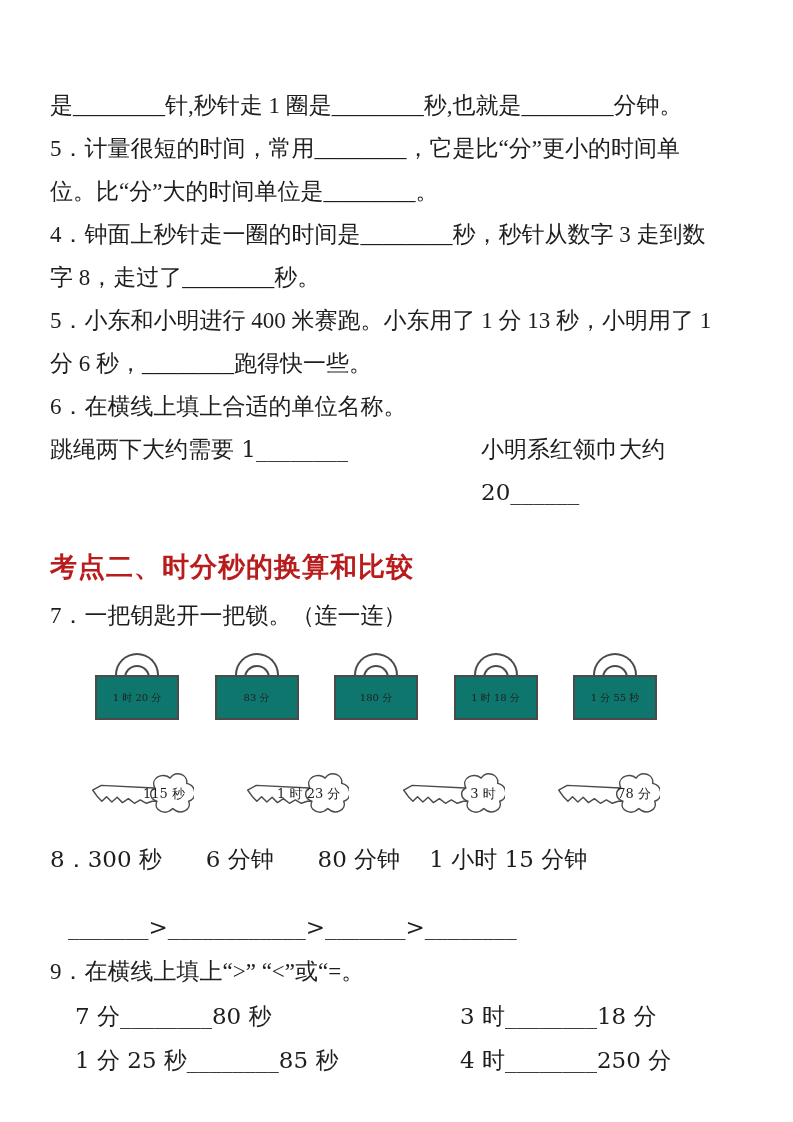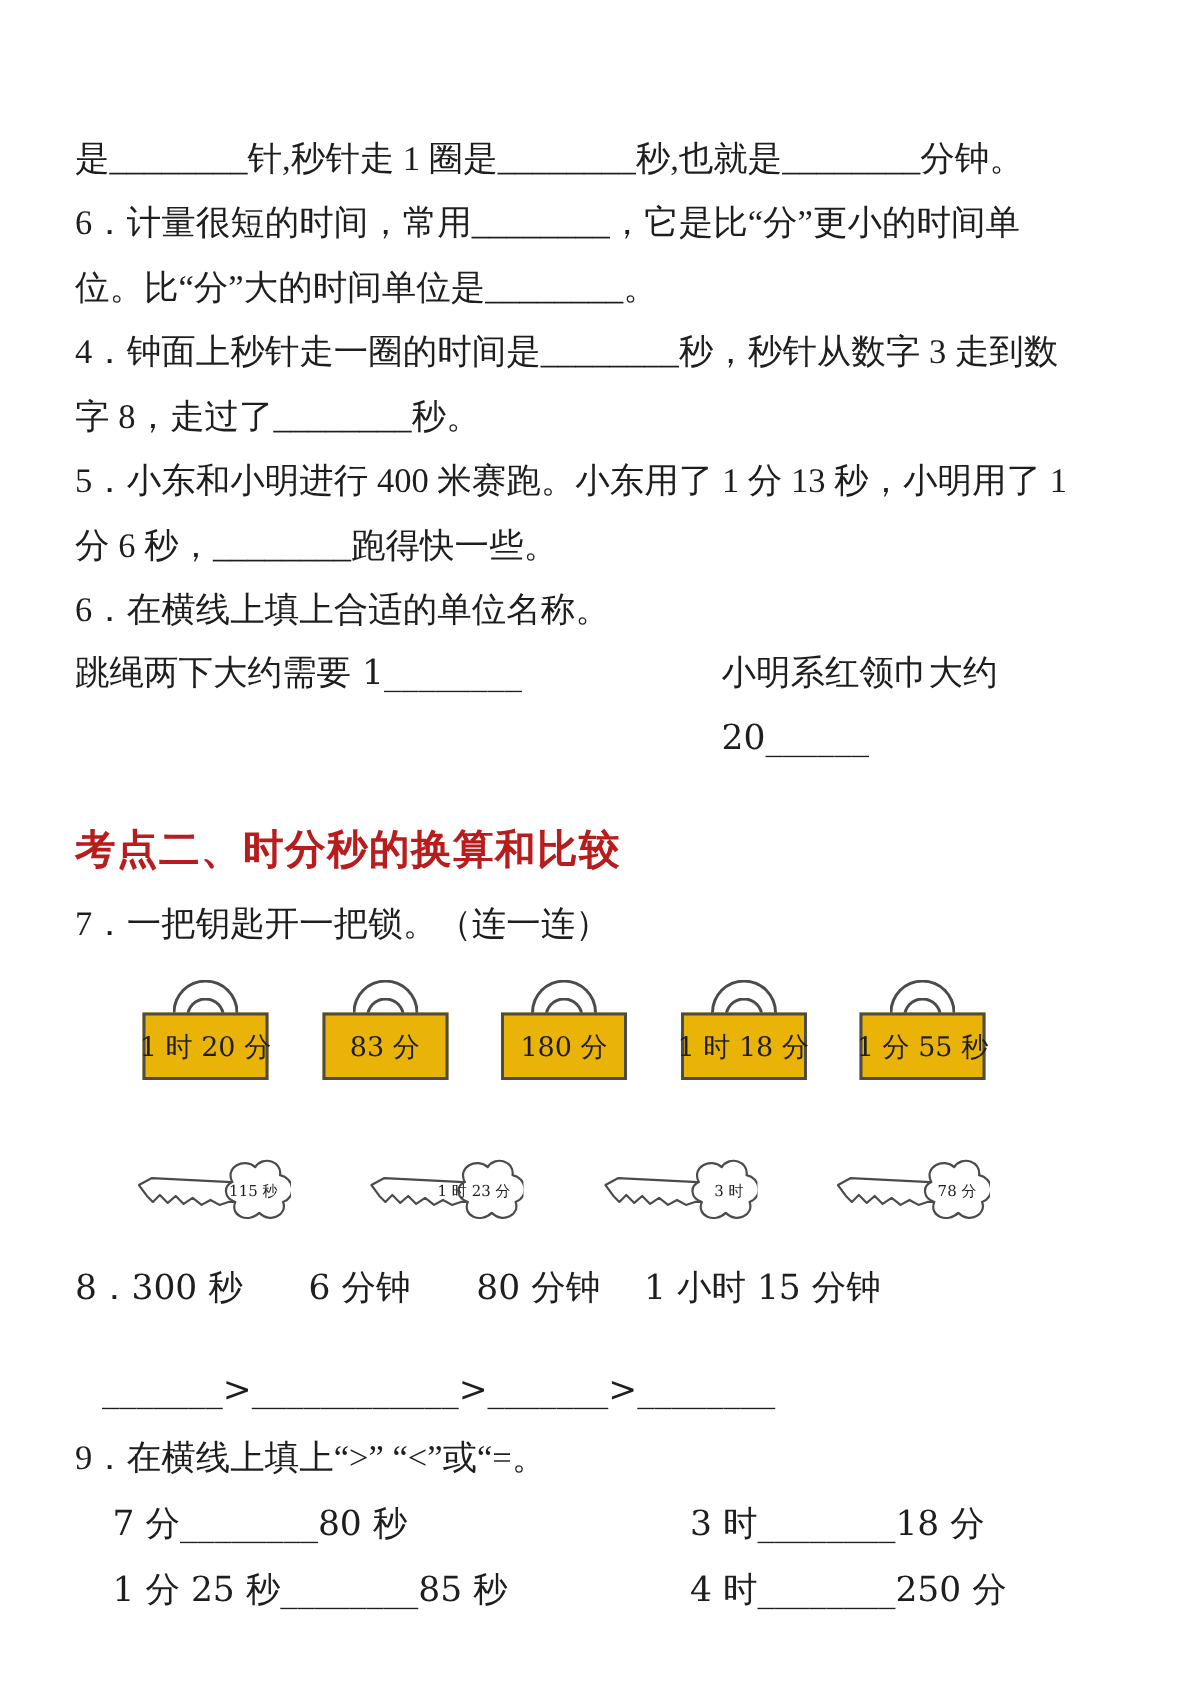--- a/index.html
+++ b/index.html
@@ -56,57 +56,57 @@
     border:2px solid #4b4b4b;
     border-bottom:none;
     border-radius:15px 15px 0 0;
     box-sizing:border-box;
   }
   .lock-body {
     position:relative;
     z-index:1;
     width:80px; height:41px;
     border:2px solid #4b4b4b;
-    background:#eab308;
+    background:#0f766e;
     display:flex; align-items:center; justify-content:center;
-    font-size:18px;
+    font-size:10px;
     white-space:nowrap;
   }
 
   
   .keys-row {
     margin:52px 0 0 38px;
     width:572px;
     display:flex;
     justify-content:space-between;
   }
   .key { position:relative; width:106px; height:44px; }
   .key svg { display:block; width:106px; height:44px; }
   .key .key-label {
     position:absolute; top:0; right:9px; height:100%;
     display:flex; align-items:center;
-    font-size:10px;
+    font-size:13px;
     white-space:nowrap;
   }
 
   
   .q8-items { margin-top:22px; line-height:43px; white-space:pre; }
   .q8-blanks { margin:0 0 0 18px; line-height:46px; white-space:pre; }
   .q9-label { margin-top:0; line-height:44px; white-space:pre-wrap; }
   .q9-row { display:flex; margin-left:25px; line-height:44px; white-space:pre-wrap; }
   .q9-row .cell-left { width:385px; flex:0 0 385px; }
   .q9-row .cell-right { flex:1; }
 </style>
 </head>
 <body>
 
 <div class="page">
 
   <p class="line">是________针,秒针走 1 圈是________秒,也就是________分钟。</p>
-  <p class="line">6．计量很短的时间，常用________，它是比“分”更小的时间单</p>
+  <p class="line">5．计量很短的时间，常用________，它是比“分”更小的时间单</p>
   <p class="line">位。比“分”大的时间单位是________。</p>
   <p class="line">4．钟面上秒针走一圈的时间是________秒，秒针从数字 3 走到数</p>
   <p class="line">字 8，走过了________秒。</p>
   <p class="line">5．小东和小明进行 400 米赛跑。小东用了 1 分 13 秒，小明用了 1</p>
   <p class="line">分 6 秒，________跑得快一些。</p>
   <p class="line">6．在横线上填上合适的单位名称。</p>
 
   <div class="two-col">
     <span class="cell-left">跳绳两下大约需要 1________</span>
     <span class="cell-right">小明系红领巾大约 20______</span>

